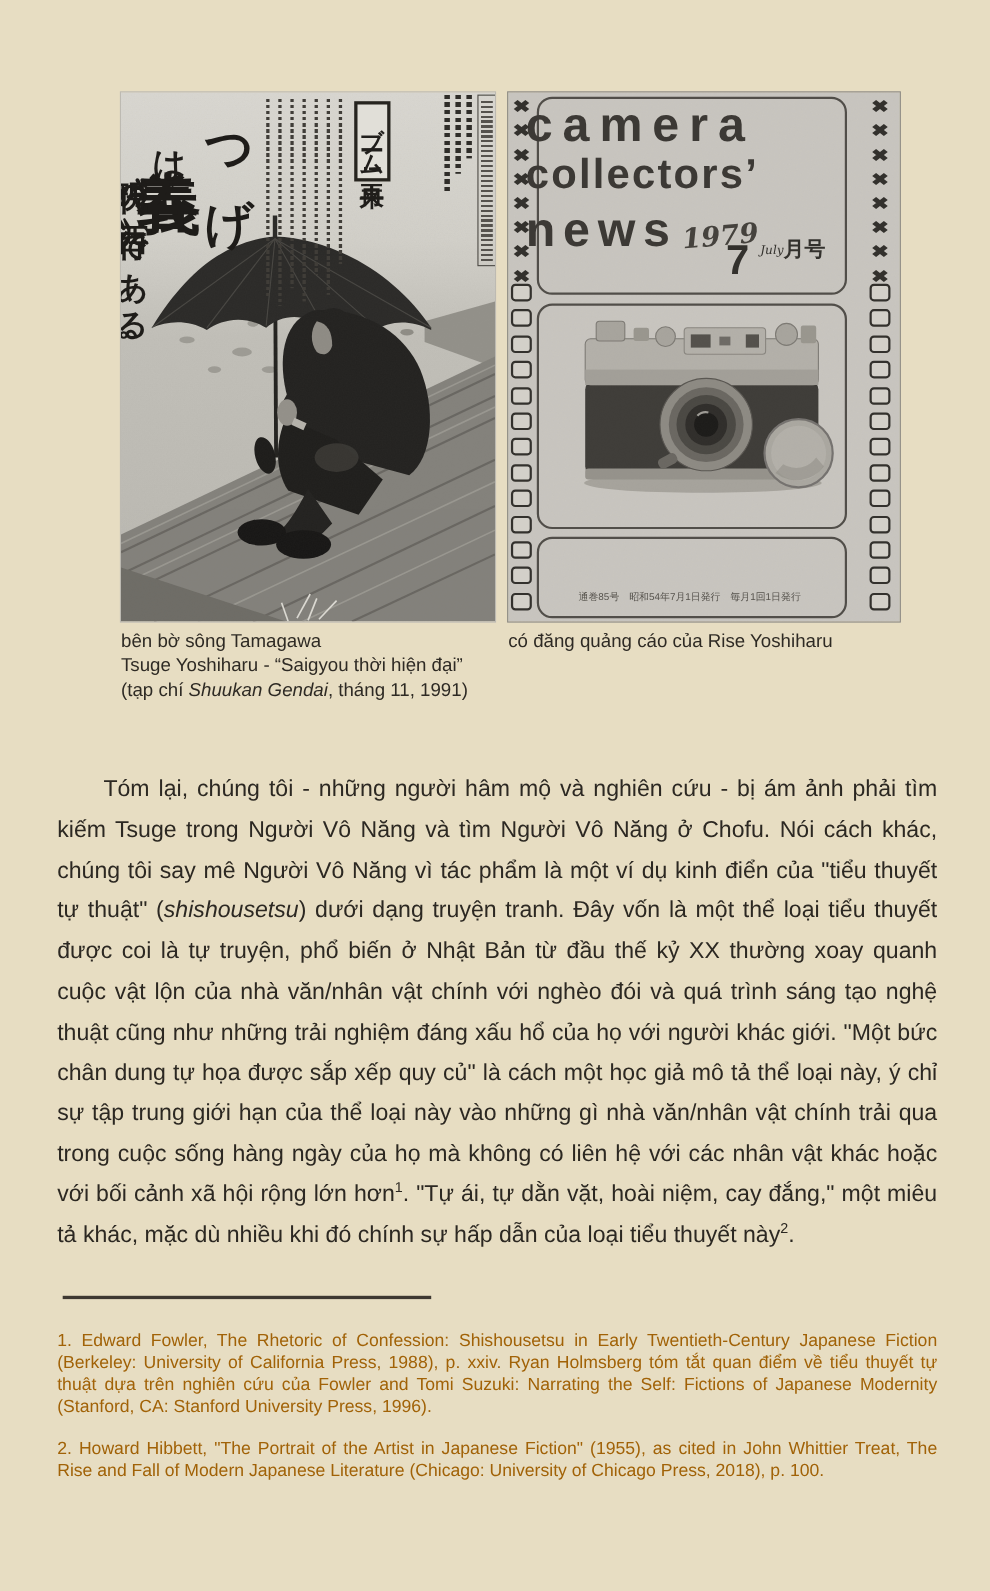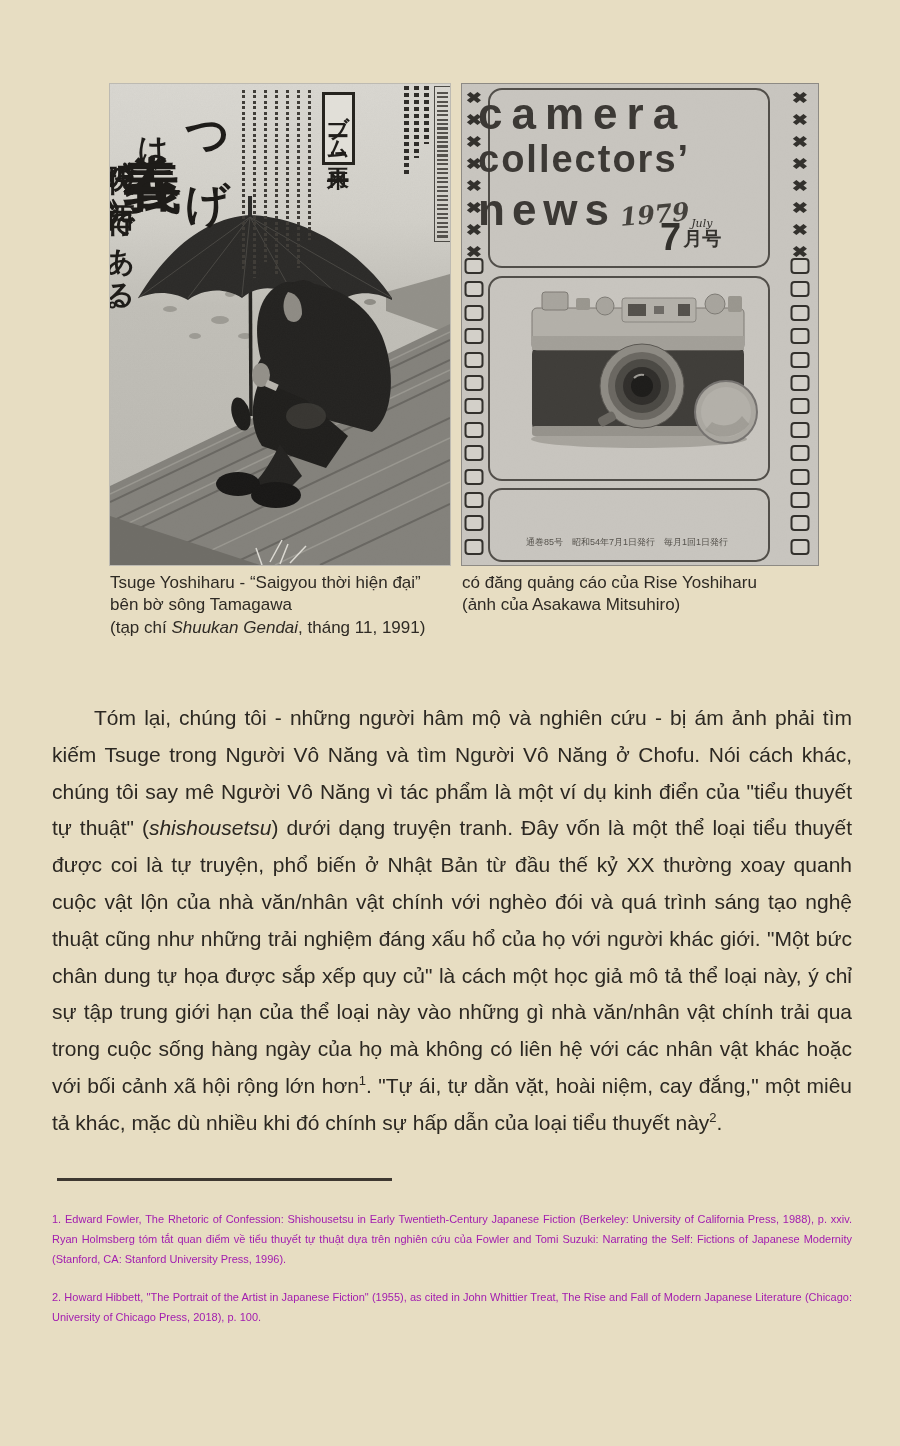--- a/index.html
+++ b/index.html
@@ -33,21 +33,21 @@
   .p2{top:192px;height:201px;}
   .p3{top:404px;height:70px;}
   .mast{position:absolute;left:16px;font-weight:700;color:#3c3935;line-height:1;}
   .m1{top:8px;font-size:44px;letter-spacing:9px;}
   .m2{top:56px;font-size:38px;letter-spacing:2px;}
   .m3{top:104px;font-size:44px;letter-spacing:7px;}
   .year{position:absolute;left:158px;top:116px;font-size:25px;font-style:italic;
         font-family:"DejaVu Serif",serif;color:#45423d;transform:rotate(-5deg);font-weight:700;}
   .issue{position:absolute;left:198px;top:134px;display:flex;align-items:flex-start;color:#33312d;}
   .inum{font-size:38px;font-weight:800;line-height:1;}
-  .imonth{display:flex;flex-direction:column;margin-left:2px;}
+  .imonth{display:flex;flex-direction:row;margin-left:2px;align-items:center;}
   .july{font-size:11px;font-style:italic;font-family:"DejaVu Serif",serif;line-height:1;margin-left:8px;}
   .isuf{font-size:19px;font-weight:800;line-height:1;}
   .kat{position:absolute;left:0;right:0;top:12px;text-align:center;font-size:21px;
        letter-spacing:2px;font-weight:600;color:#38362f;}
   .smallprint{position:absolute;left:0;right:0;top:44px;text-align:center;font-size:9px;
        color:#56534d;white-space:pre;}
   .filmcol{position:absolute;top:0;bottom:0;width:24px;}
   #film-left{left:0;} #film-right{right:6px;}
   .xmark{position:absolute;left:50%;transform:translateX(-50%) scale(1.3,1);font-size:15px;
          font-weight:bold;color:#33312d;line-height:1;}
@@ -59,22 +59,22 @@
   #cap-left{left:110px;width:350px;}
   #cap-right{left:462px;width:432px;}
 
   
   #body-par{position:absolute;left:52px;top:700px;width:800px;font-size:21px;line-height:36.8px;
             text-align:justify;text-indent:42px;color:#2c2822;}
   sup{font-size:.62em;line-height:0;vertical-align:super;}
 
   
   .fnsep{position:absolute;left:57px;top:1178px;width:335px;height:3px;background:#3e3831;}
-  #footnotes{position:absolute;left:52px;top:1210px;width:800px;font-size:11px;
-             line-height:19.9px;text-align:justify;color:#a21caf;}
+  #footnotes{position:absolute;left:52px;top:1210px;width:800px;font-size:16px;
+             line-height:19.9px;text-align:justify;color:#a16207;}
   .fn{margin:0;}
   .fn2{margin-top:18px;}
 </style>
 </head>
 <body>
 
 <figure class="fig" id="fig-left">
   <svg class="photo-svg" viewBox="0 0 340 481">
     <defs>
       <linearGradient id="lgw" x1="0" y1="0" x2="0" y2="1">
@@ -265,27 +265,26 @@
       <span class="hole" style="top: 337.8px;"></span>
       <span class="hole" style="top: 361.2px;"></span>
       <span class="hole" style="top: 384.6px;"></span>
       <span class="hole" style="top: 408px;"></span>
       <span class="hole" style="top: 431.4px;"></span>
       <span class="hole" style="top: 454.8px;"></span>
     </div>
 </figure>
 
 <figcaption class="cap" id="cap-left">
+  <div class="capline"><span>bên bờ sông Tamagawa</span></div>
   <div class="capline"><span>Tsuge Yoshiharu - “Saigyou thời hiện đại”</span></div>
-  <div class="capline"><span>bên bờ sông Tamagawa</span></div>
   <div class="capline"><span>(tạp chí </span><i>Shuukan Gendai</i><span>, tháng 11, 1991)</span></div>
 </figcaption>
 <figcaption class="cap" id="cap-right">
   <div class="capline"><span>có đăng quảng cáo của Rise Yoshiharu</span></div>
-  <div class="capline"><span>(ảnh của Asakawa Mitsuhiro)</span></div>
 </figcaption>
 
 <div id="body-par"><span>Tóm lại, chúng tôi - những người hâm mộ và nghiên cứu - bị ám ảnh phải tìm kiếm Tsuge trong Người Vô Năng và tìm Người Vô Năng ở Chofu. Nói cách khác, chúng tôi say mê Người Vô Năng vì tác phẩm là một ví dụ kinh điển của "tiểu thuyết tự thuật" (</span><i>shishousetsu</i><span>) dưới dạng truyện tranh. Đây vốn là một thể loại tiểu thuyết được coi là tự truyện, phổ biến ở Nhật Bản từ đầu thế kỷ XX thường xoay quanh cuộc vật lộn của nhà văn/nhân vật chính với nghèo đói và quá trình sáng tạo nghệ thuật cũng như những trải nghiệm đáng xấu hổ của họ với người khác giới. "Một bức chân dung tự họa được sắp xếp quy củ" là cách một học giả mô tả thể loại này, ý chỉ sự tập trung giới hạn của thể loại này vào những gì nhà văn/nhân vật chính trải qua trong cuộc sống hàng ngày của họ mà không có liên hệ với các nhân vật khác hoặc với bối cảnh xã hội rộng lớn hơn</span><sup>1</sup><span>. "Tự ái, tự dằn vặt, hoài niệm, cay đắng," một miêu tả khác, mặc dù nhiều khi đó chính sự hấp dẫn của loại tiểu thuyết này</span><sup>2</sup><span>.</span></div>
 
 <div class="fnsep"></div>
 <div id="footnotes">
   <p class="fn"><span>1. Edward Fowler, The Rhetoric of Confession: Shishousetsu in Early Twentieth-Century Japanese Fiction (Berkeley: University of California Press, 1988), p. xxiv. Ryan Holmsberg tóm tắt quan điểm về tiểu thuyết tự thuật dựa trên nghiên cứu của Fowler and Tomi Suzuki: Narrating the Self: Fictions of Japanese Modernity (Stanford, CA: Stanford University Press, 1996).</span></p>
   <p class="fn fn2"><span>2. Howard Hibbett, "The Portrait of the Artist in Japanese Fiction" (1955), as cited in John Whittier Treat, The Rise and Fall of Modern Japanese Literature (Chicago: University of Chicago Press, 2018), p. 100.</span></p>
 </div>
 

